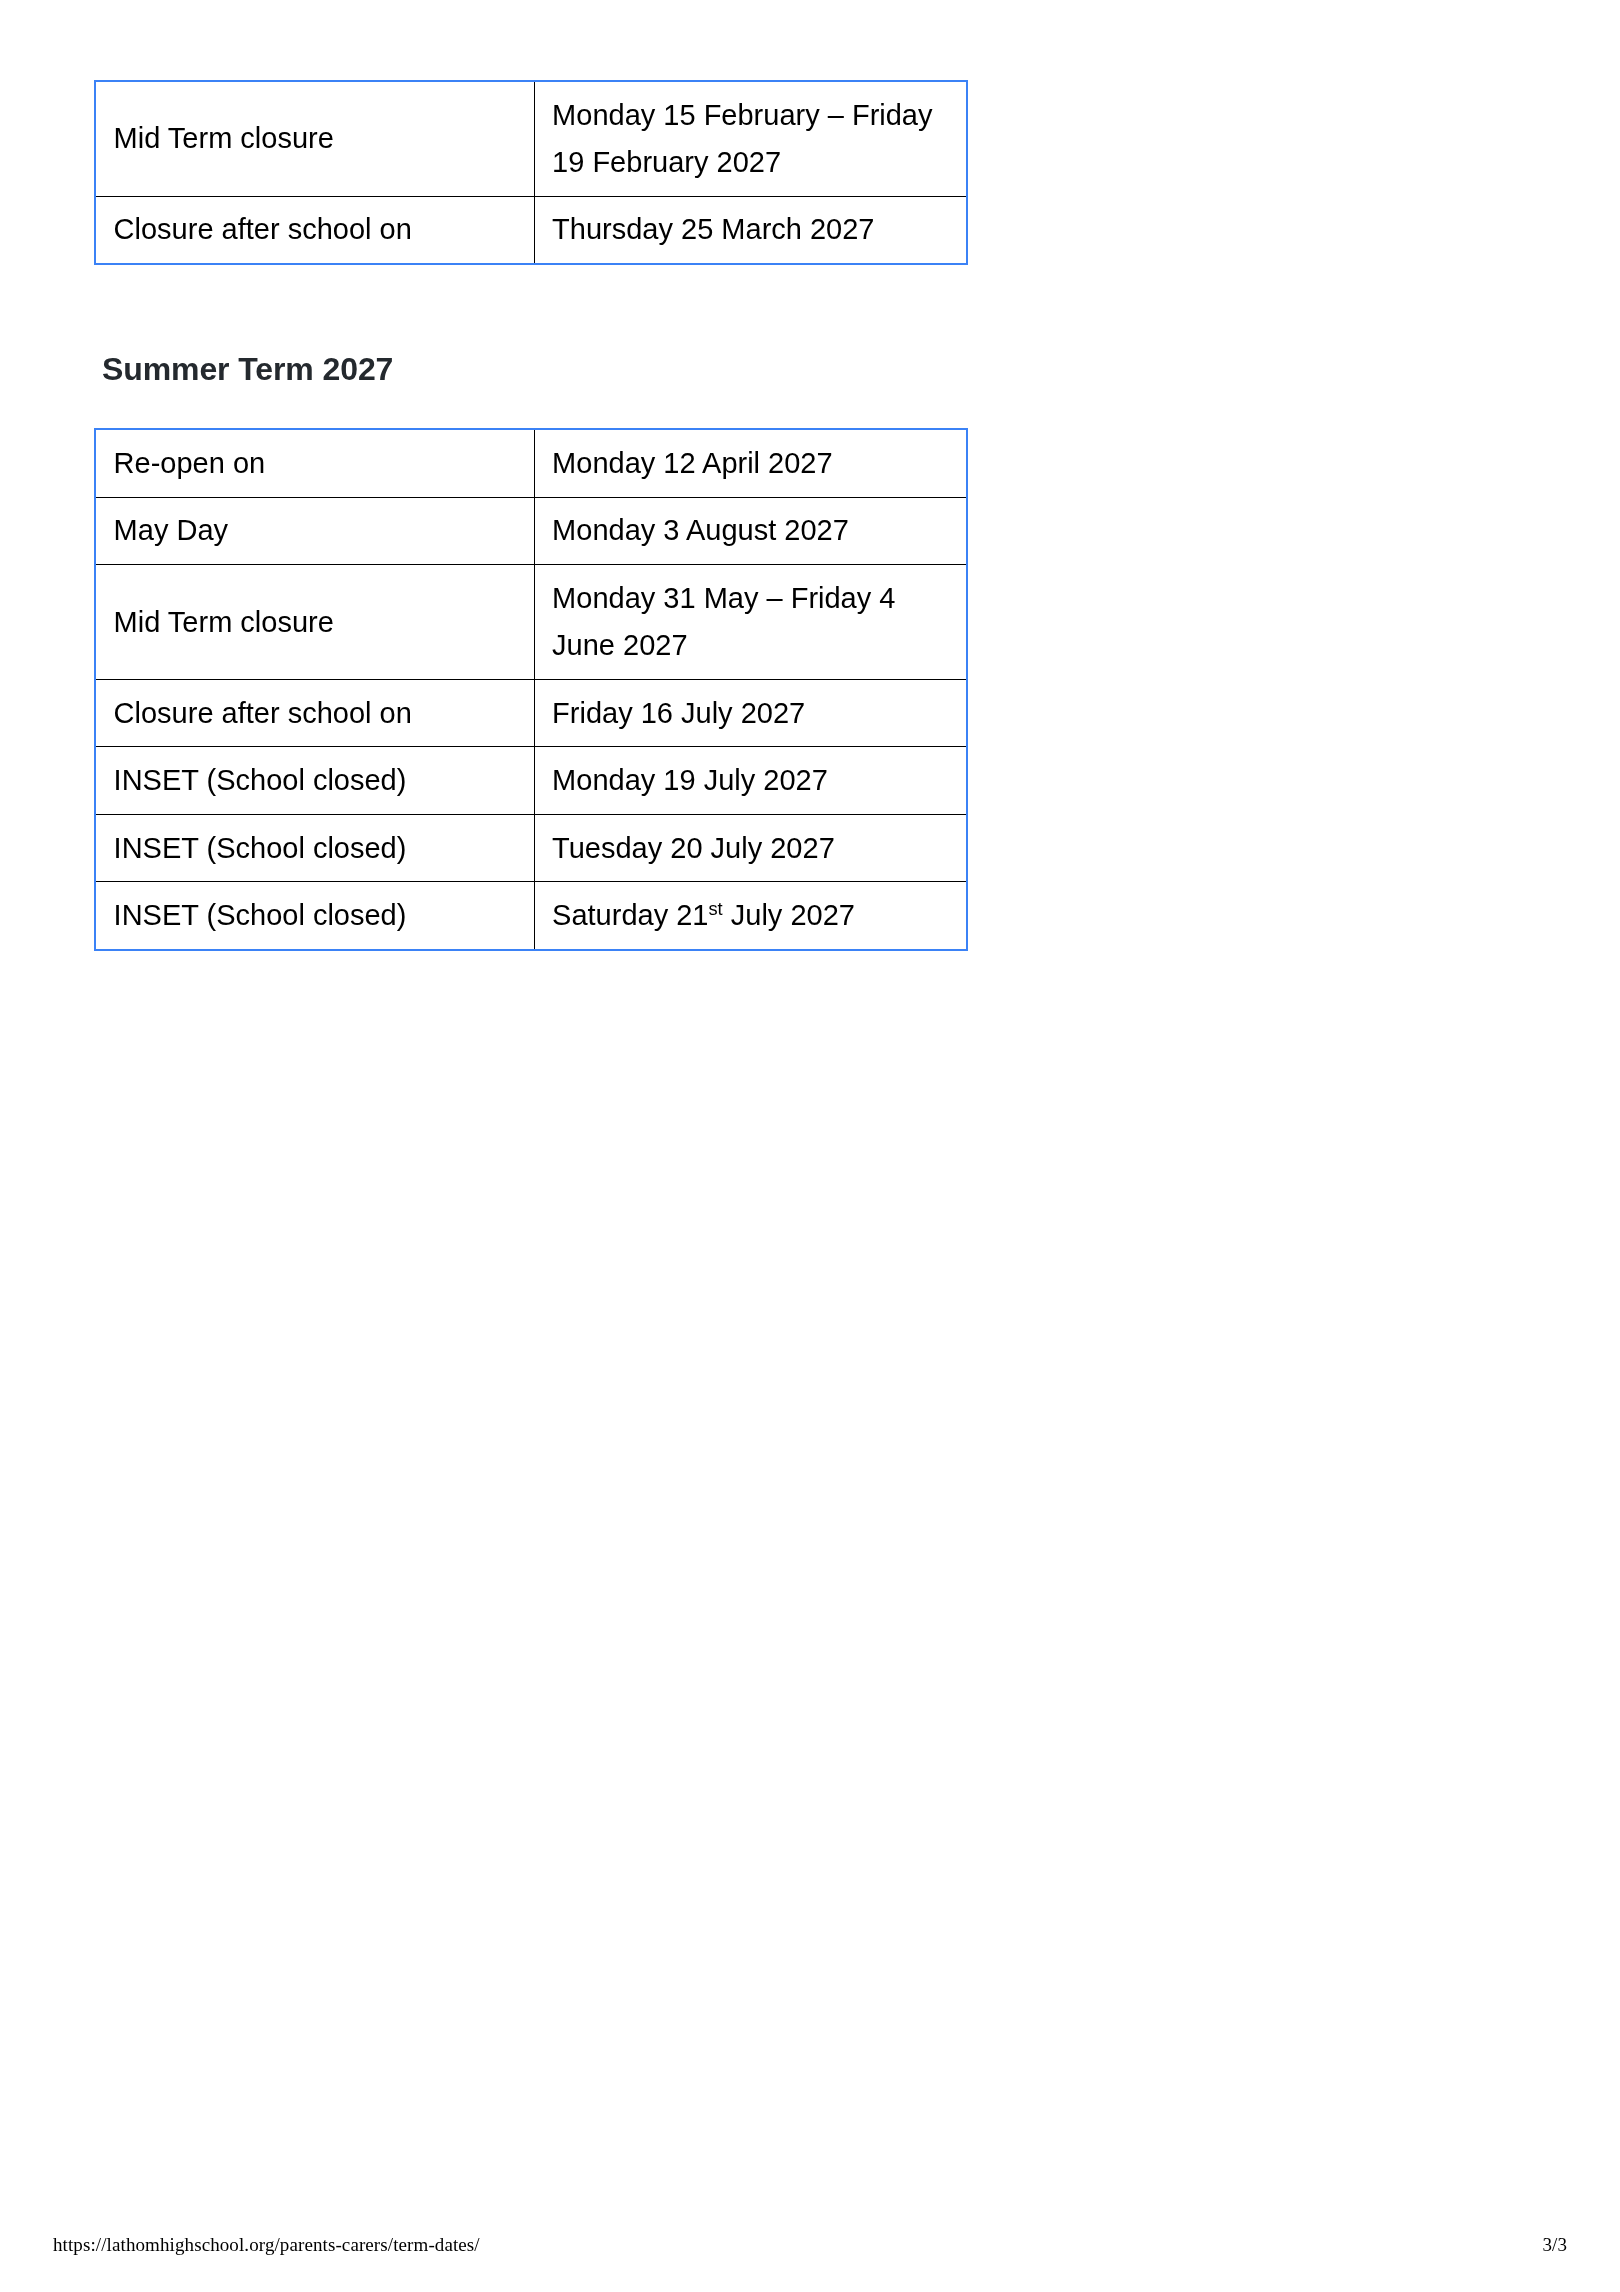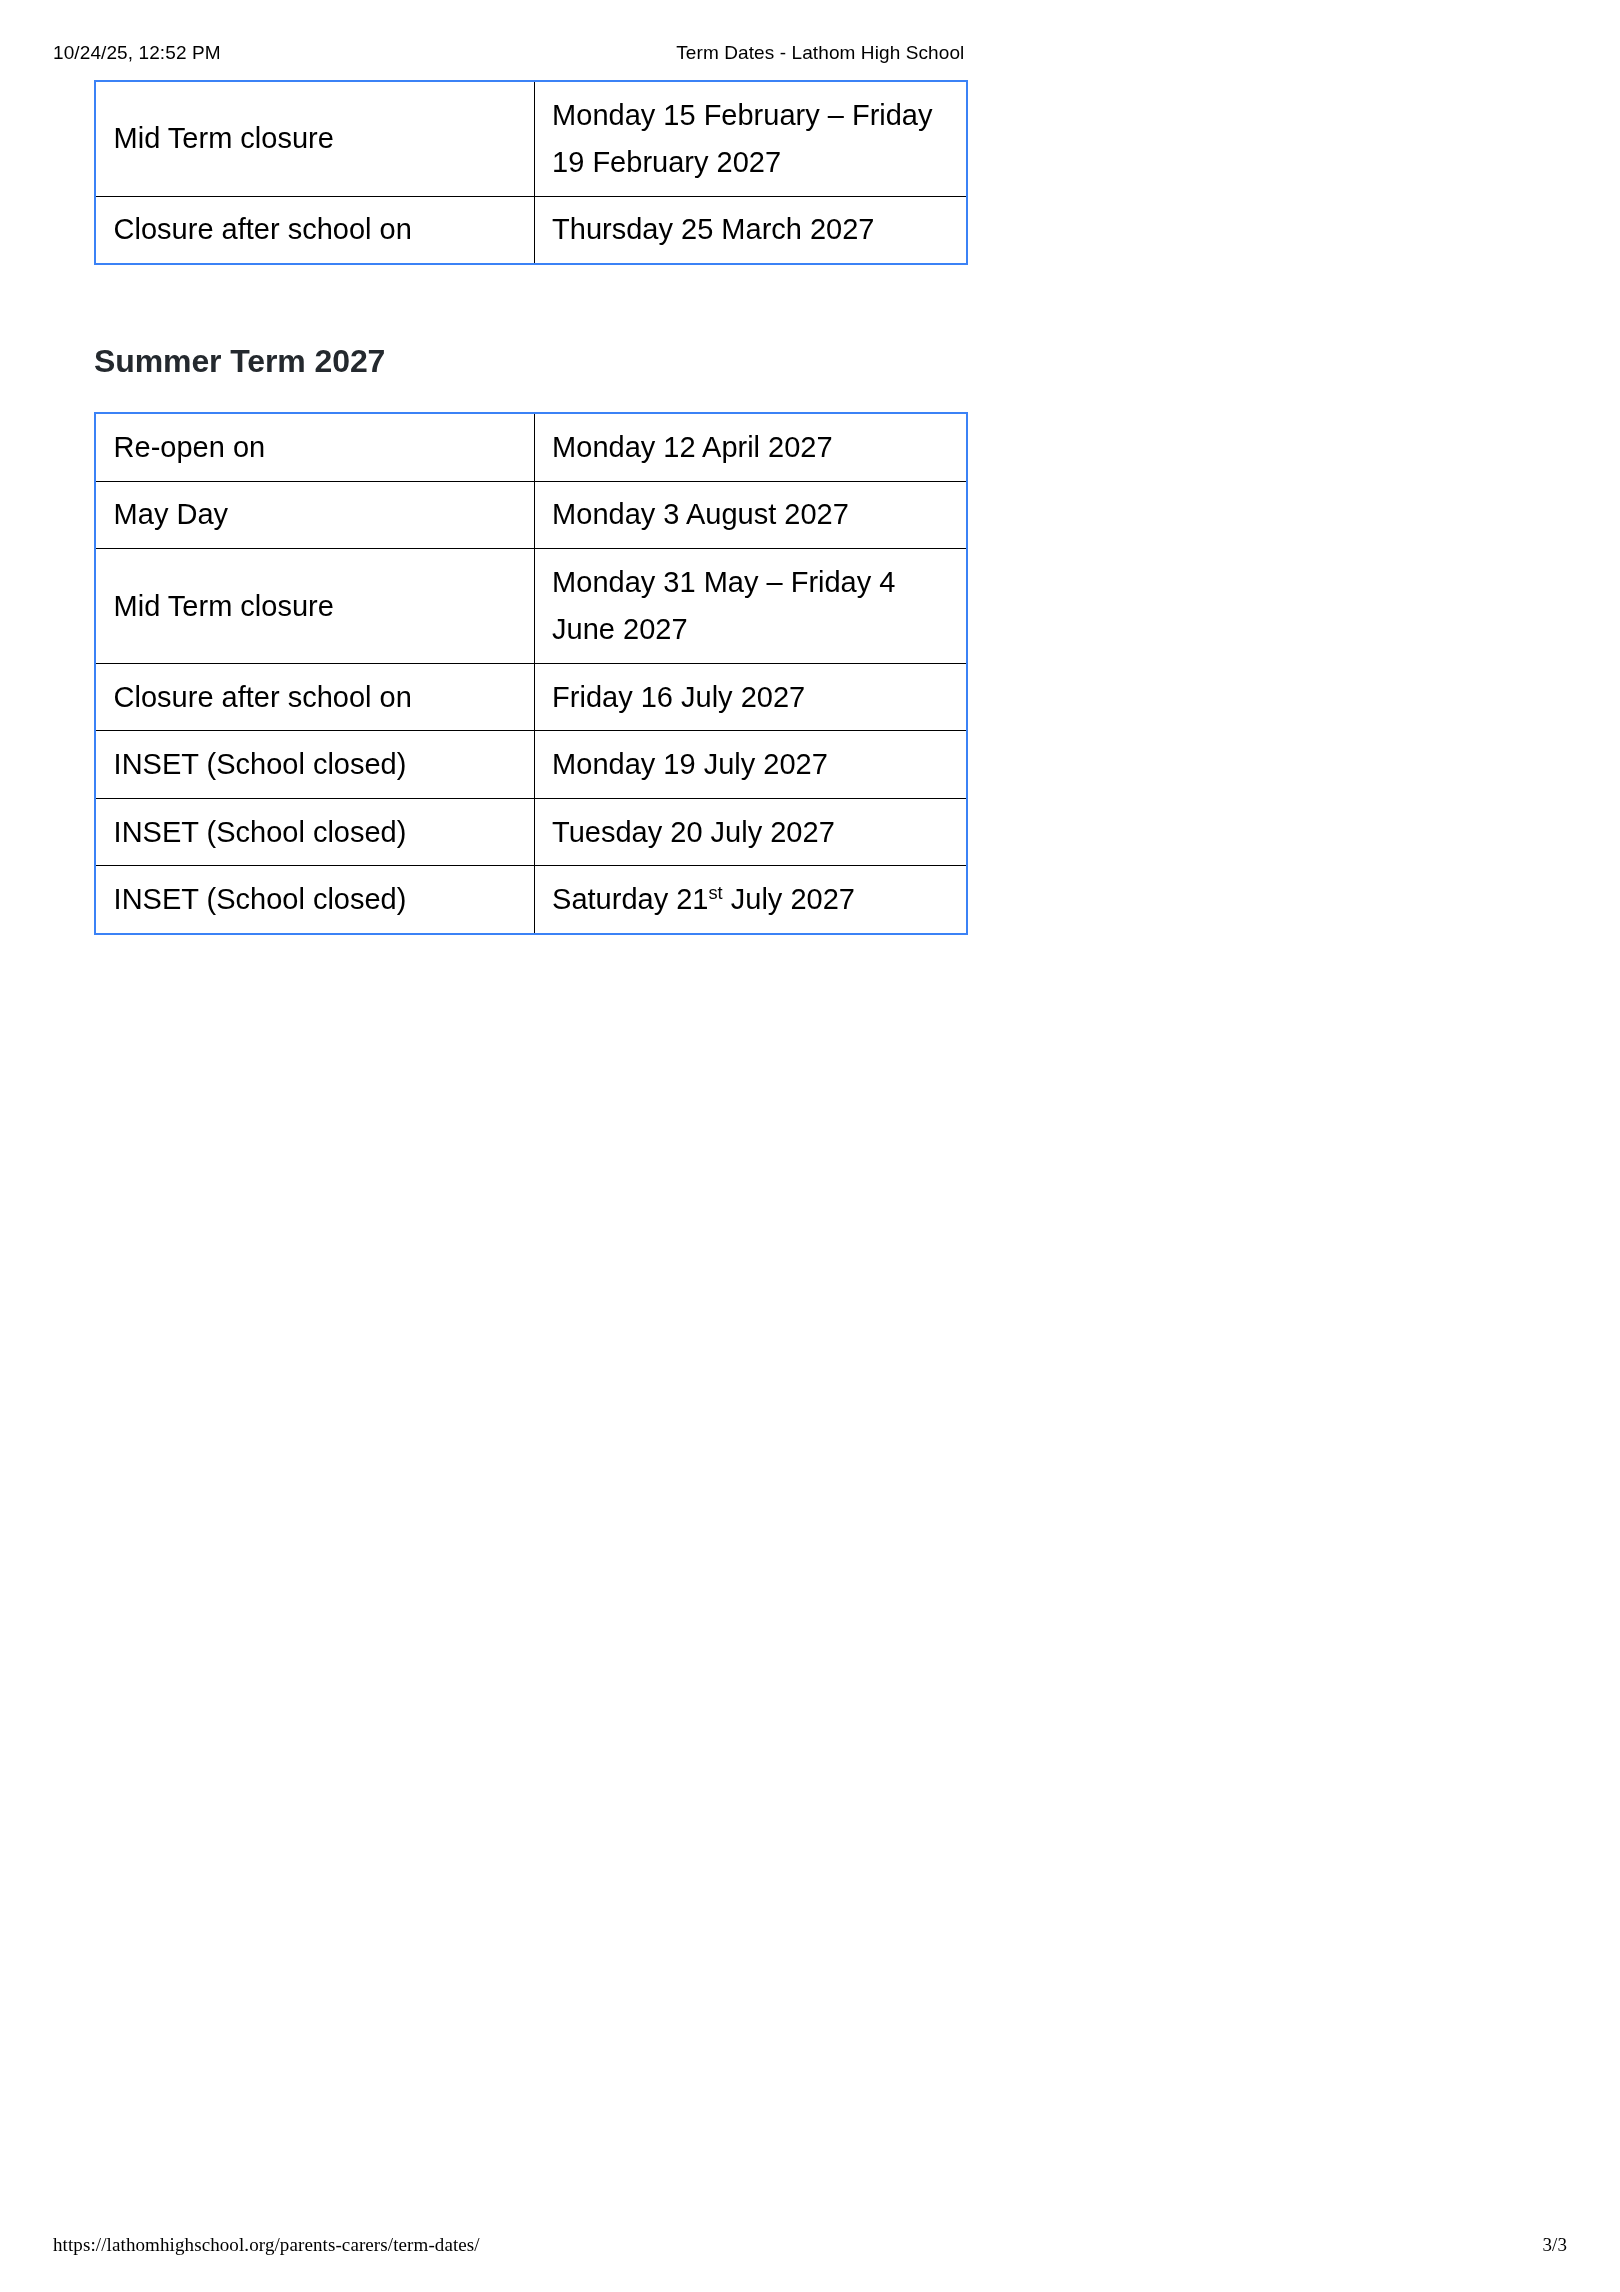--- a/index.html
+++ b/index.html
@@ -68,21 +68,21 @@
     word-wrap: break-word;
   }
   table.term-table col.c-label { width: 439px; }
   table.term-table col.c-value { width: 433px; }
 
   .table-gap-heading {
     font-size: 32px;
     font-weight: bold;
     color: #24292e;
     letter-spacing: -0.1px;
-    margin: 0;
+    margin: 8px;
     padding: 0;
   }
 
   .spacer-after-table-1 { height: 78px; }
   .spacer-after-heading { height: 32px; }
 
   sup {
     font-size: 0.63em;
     vertical-align: super;
     line-height: 0;
@@ -112,24 +112,20 @@
     line-height: 23.5px;
     letter-spacing: 0.1px;
     white-space: nowrap;
   }
 </style>
 </head>
 <body>
 
 <div class="page">
 
-  <div class="print-header">
-    <span class="ph-left">10/24/25, 12:52 PM</span>
-    <span class="ph-center">Term Dates - Lathom High School</span>
-  </div>
 
   <div class="doc-body">
 
     <table class="term-table">
       <colgroup>
           <col class="c-label">
           <col class="c-value">
         </colgroup>
       <tbody>
         <tr>

